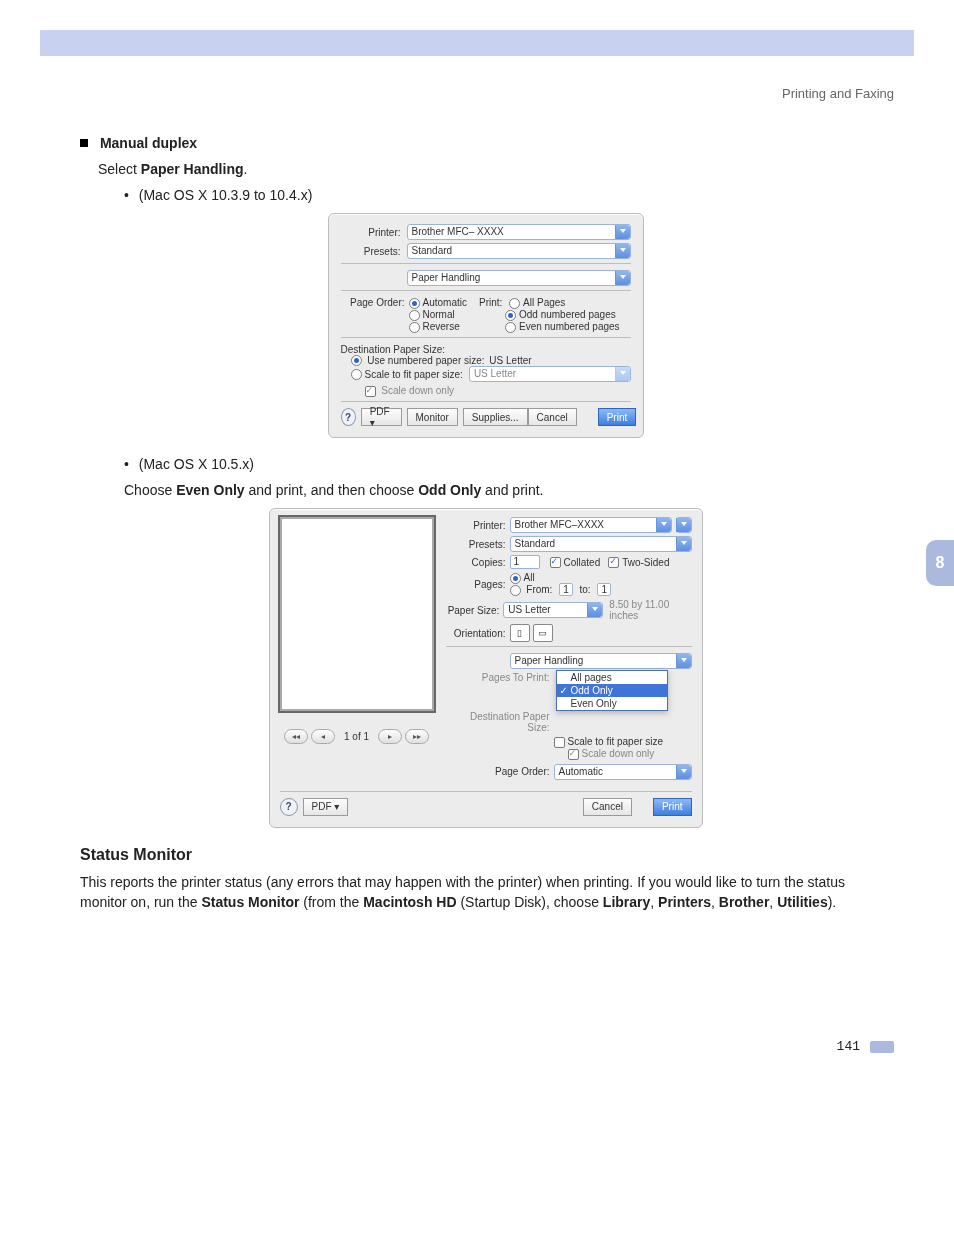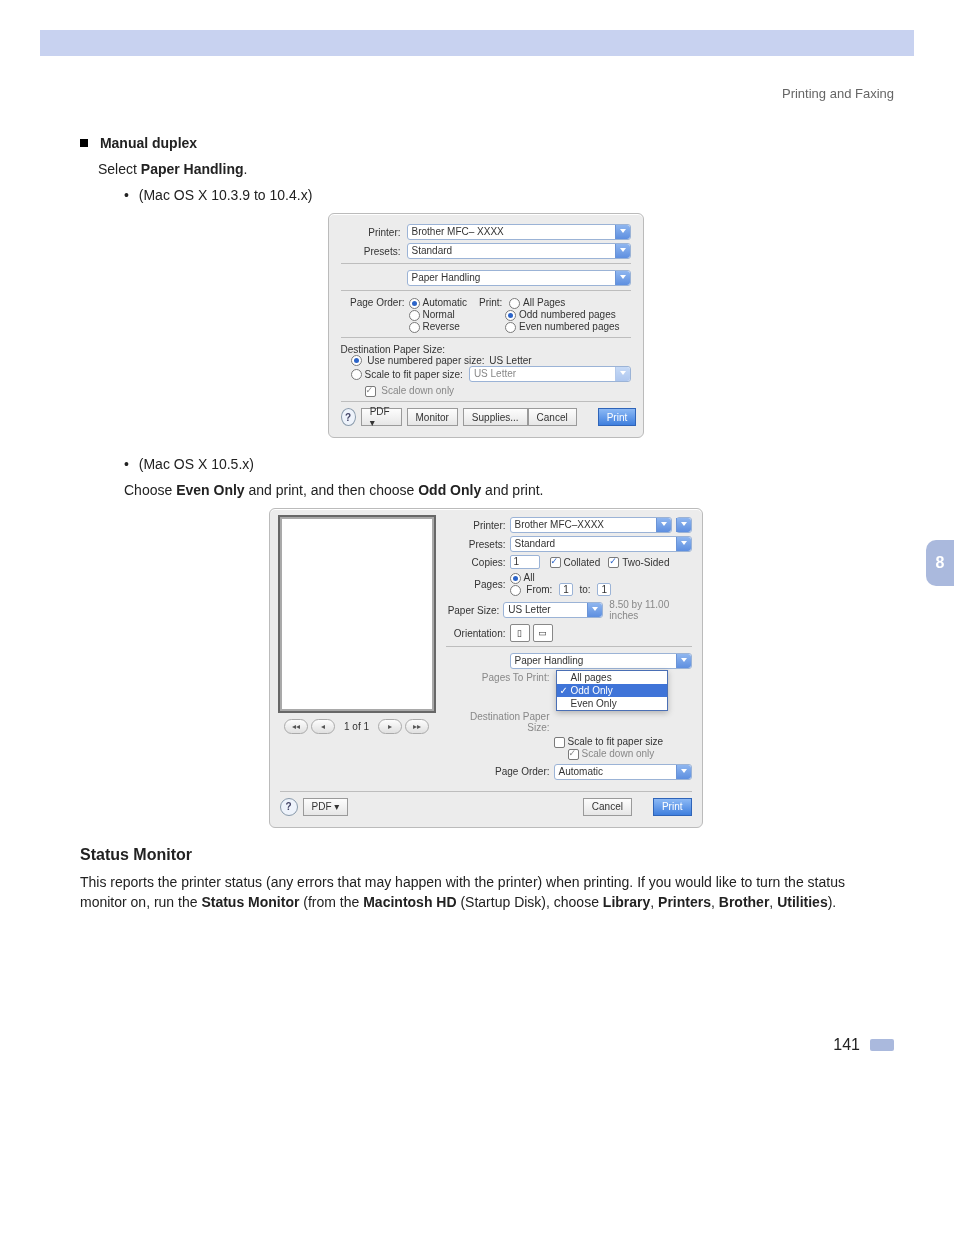--- a/index.html
+++ b/index.html
@@ -179,21 +179,22 @@
   }
   .footer{
     position:absolute; bottom:30px; right:60px; left:80px;
     display:flex; justify-content:flex-end; align-items:center;
     gap:10px;
   }
   .footer .bar{
     width:24px;height:12px;background:#aab9dd;border-radius:2px;
   }
   .footer .pg{
-    font-size:16px;
+    font-size:13px;
+    font-family:Liberation Mono, monospace;
   }
 </style>
 </head>
 <body>
 
 <div class="page">
   <div class="topbar"></div>
   <div class="header-right">Printing and Faxing</div>
 
   <div class="side-tab">
@@ -299,21 +300,21 @@
     </div>
 
     <div class="dialog-wrap">
       <div class="dialog2">
         <div style="display:flex;gap:12px">
           <div class="lcol">
             <div class="preview-box"></div>
             <div style="display:flex;gap:3px;align-items:center;margin-top:4px">
               <span class="pager-btn">◂◂</span>
               <span class="pager-btn">◂</span>
-              <span style="margin:4px 6px">1 of 1</span>
+              <span style="margin:14px 6px">1 of 1</span>
               <span class="pager-btn">▸</span>
               <span class="pager-btn">▸▸</span>
             </div>
           </div>
 
           <div style="flex:1;position:relative">
             <div class="row">
               <div class="lbl" style="width:60px">Printer:</div>
               <div class="select" style="margin-left:4px">
                 <span>Brother MFC–XXXX</span>

